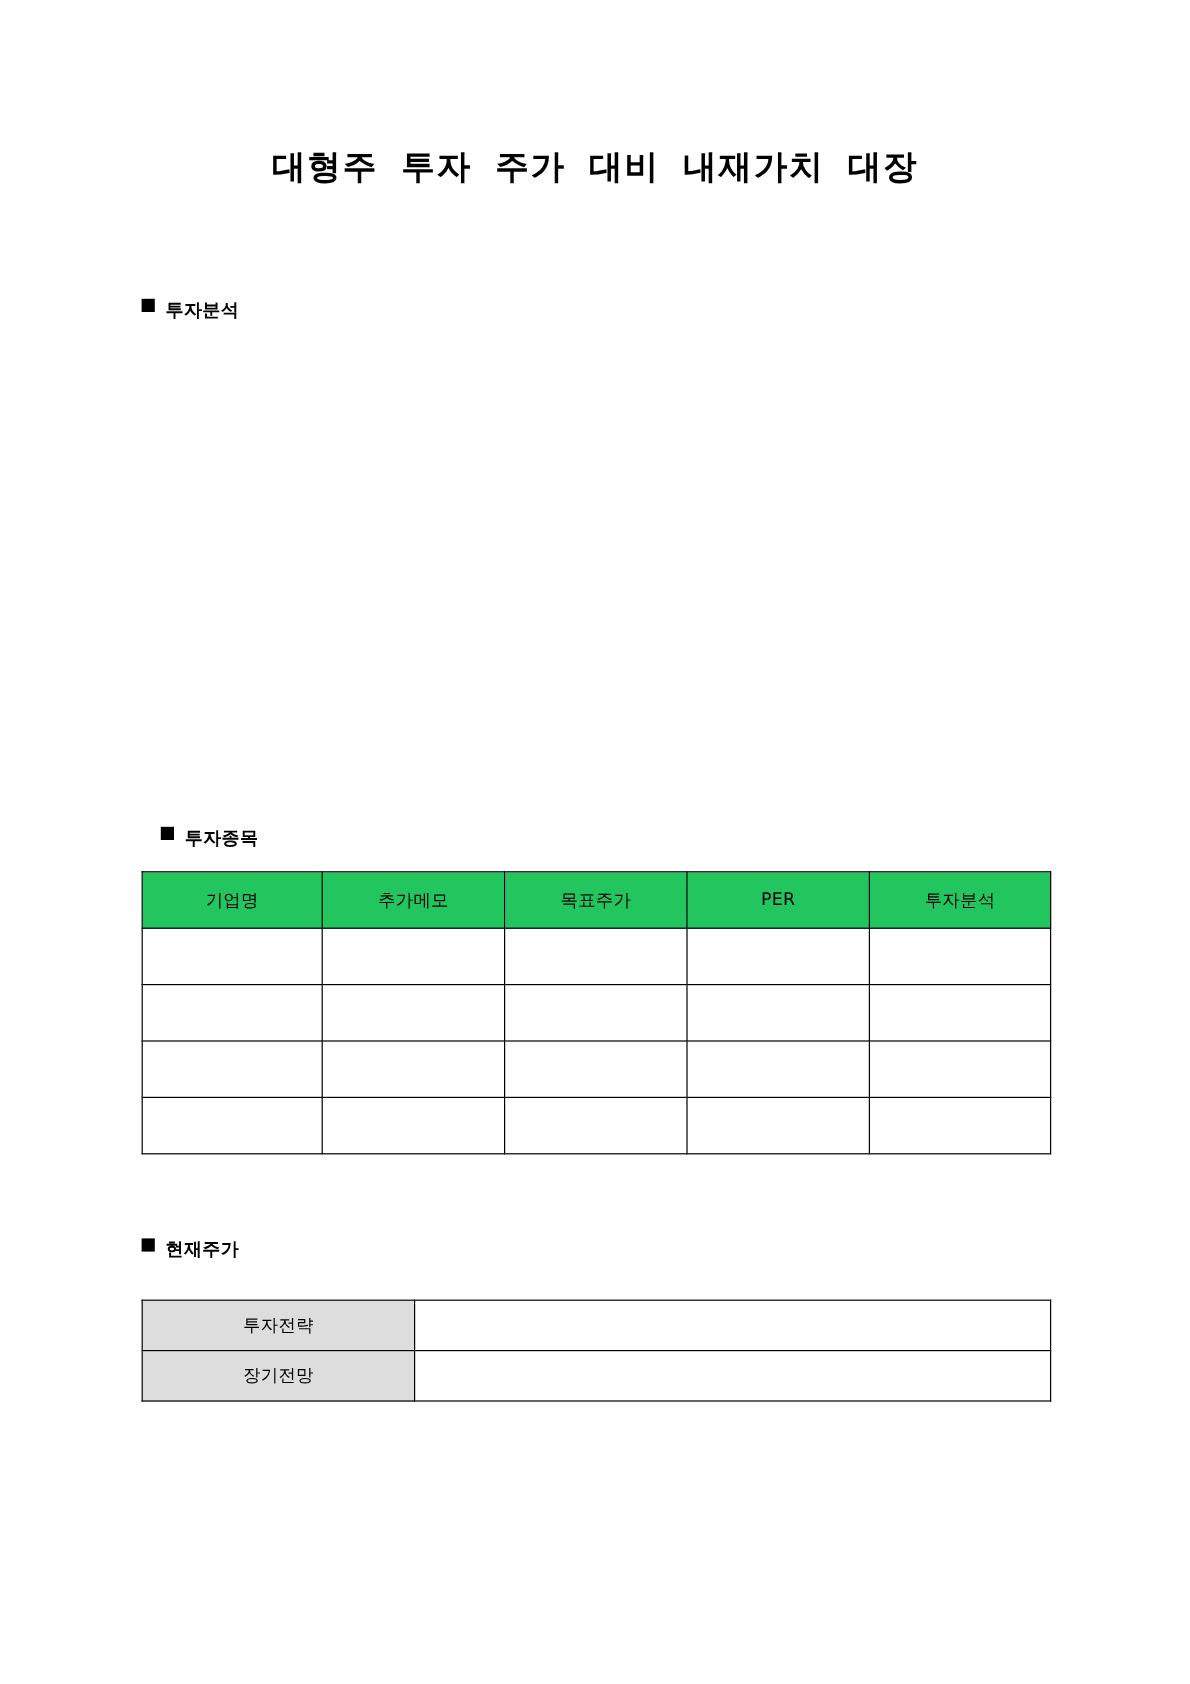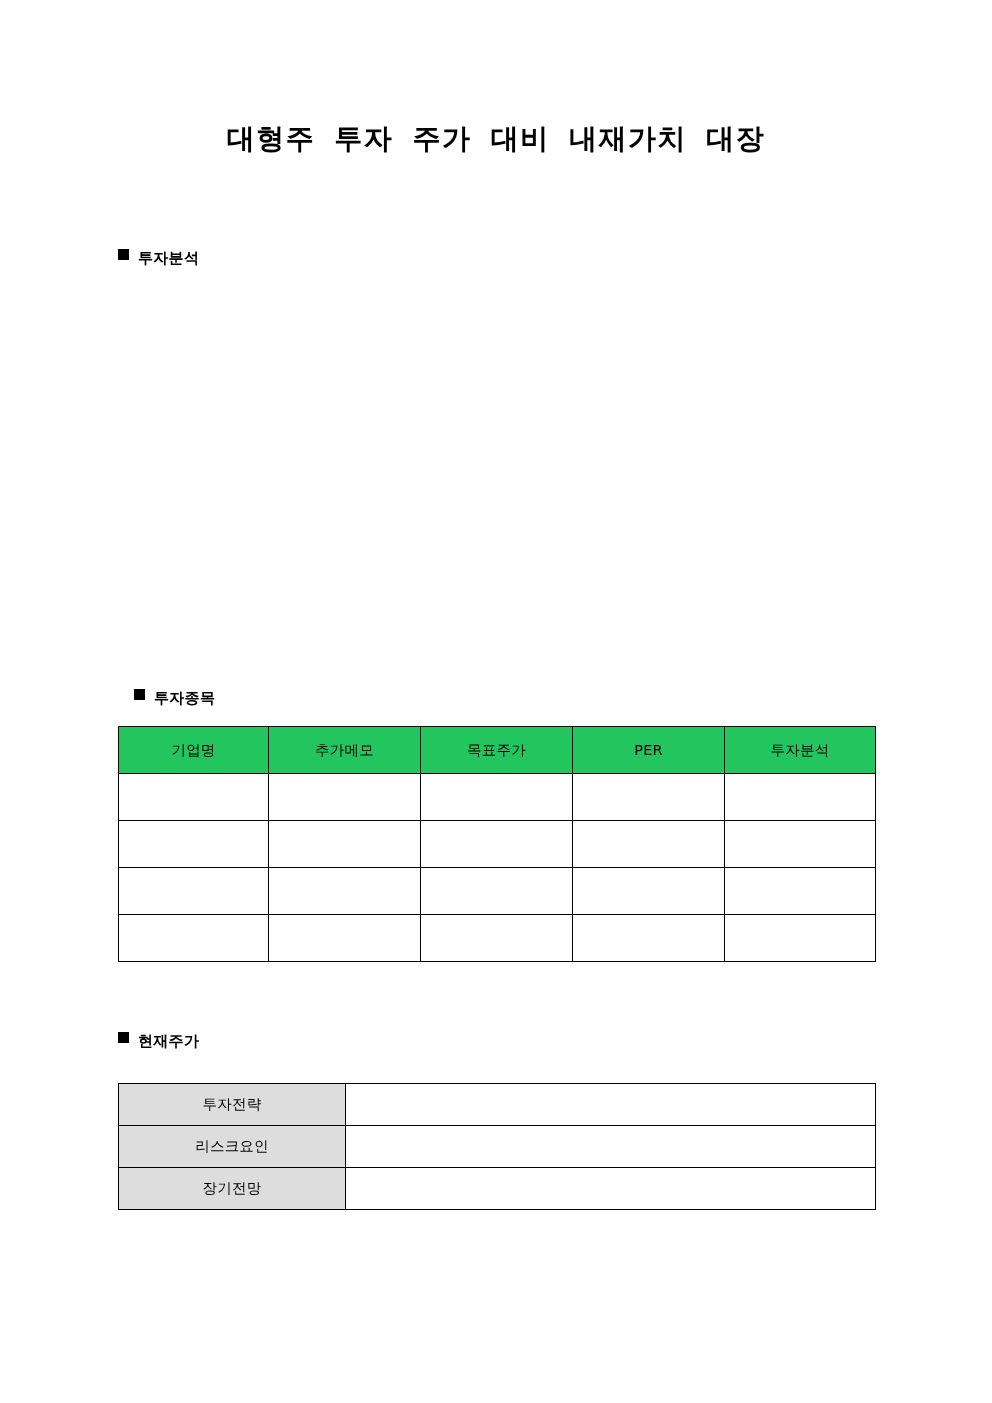--- a/index.html
+++ b/index.html
@@ -203,23 +203,19 @@
     <colgroup>
       <col style="width:227px">
       <col style="width:530px">
     </colgroup>
     <tbody>
       <tr>
         <td class="memo-label">투자전략</td>
         <td class="memo-value"></td>
       </tr>
       <tr>
-        <td class="memo-label">리스크요인</td>
-        <td class="memo-value"></td>
-      </tr>
-      <tr>
         <td class="memo-label">장기전망</td>
         <td class="memo-value"></td>
       </tr>
     </tbody>
   </table>
 
 </div>
 
 </body></html>

